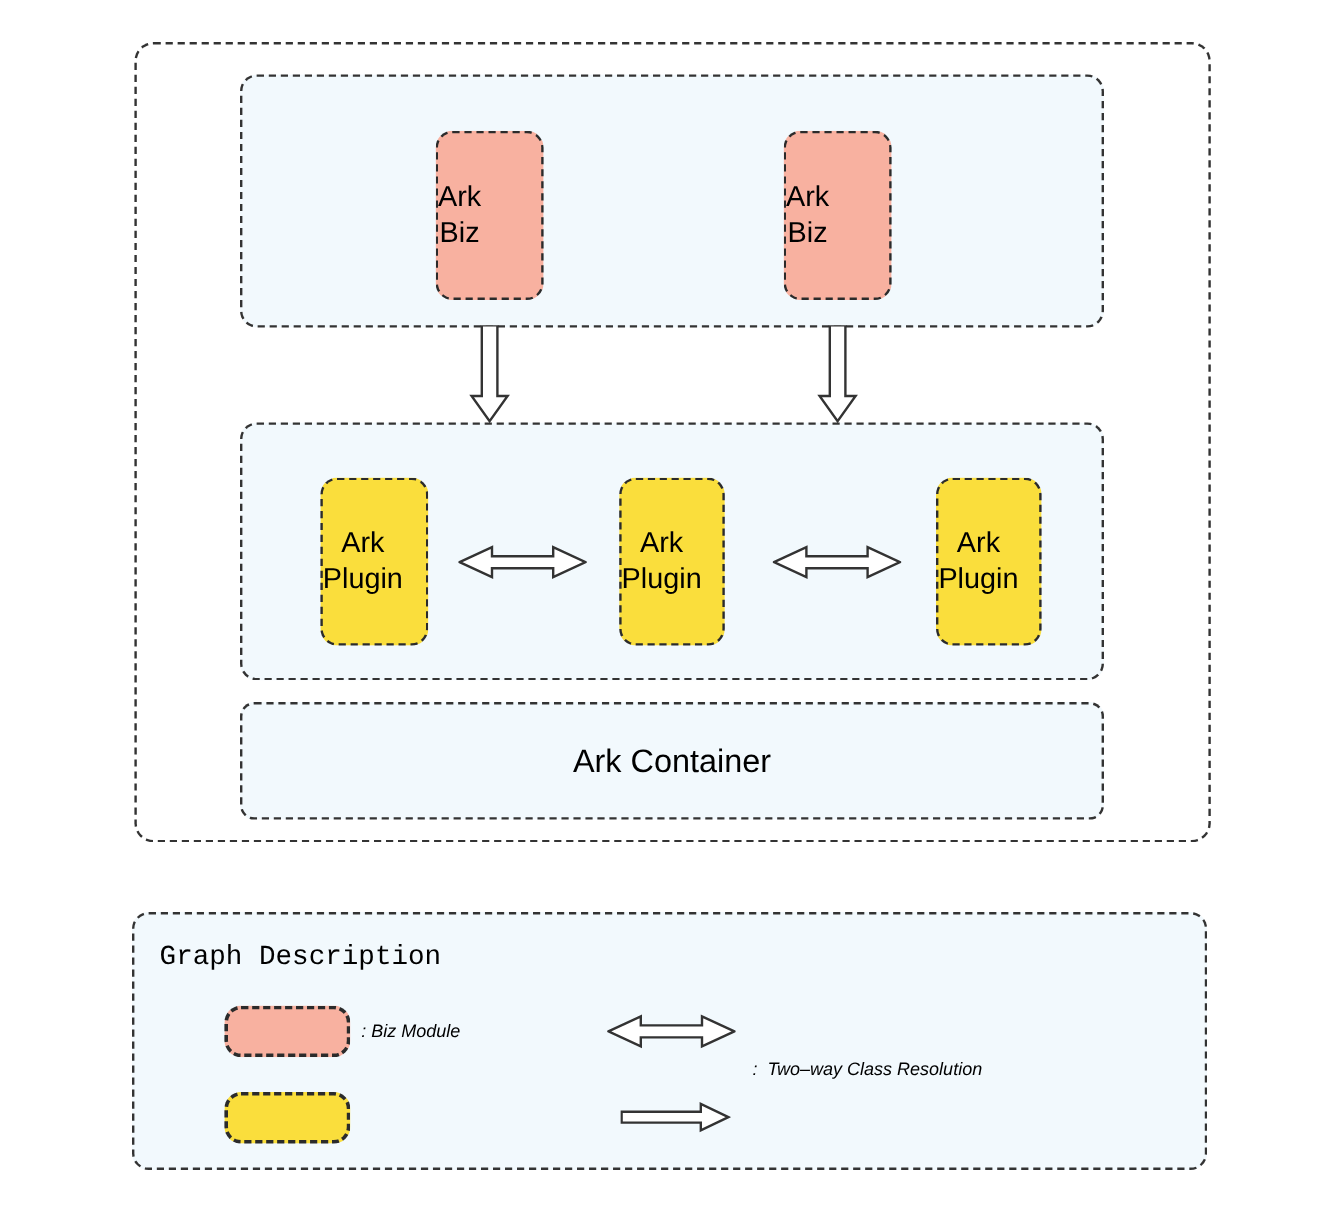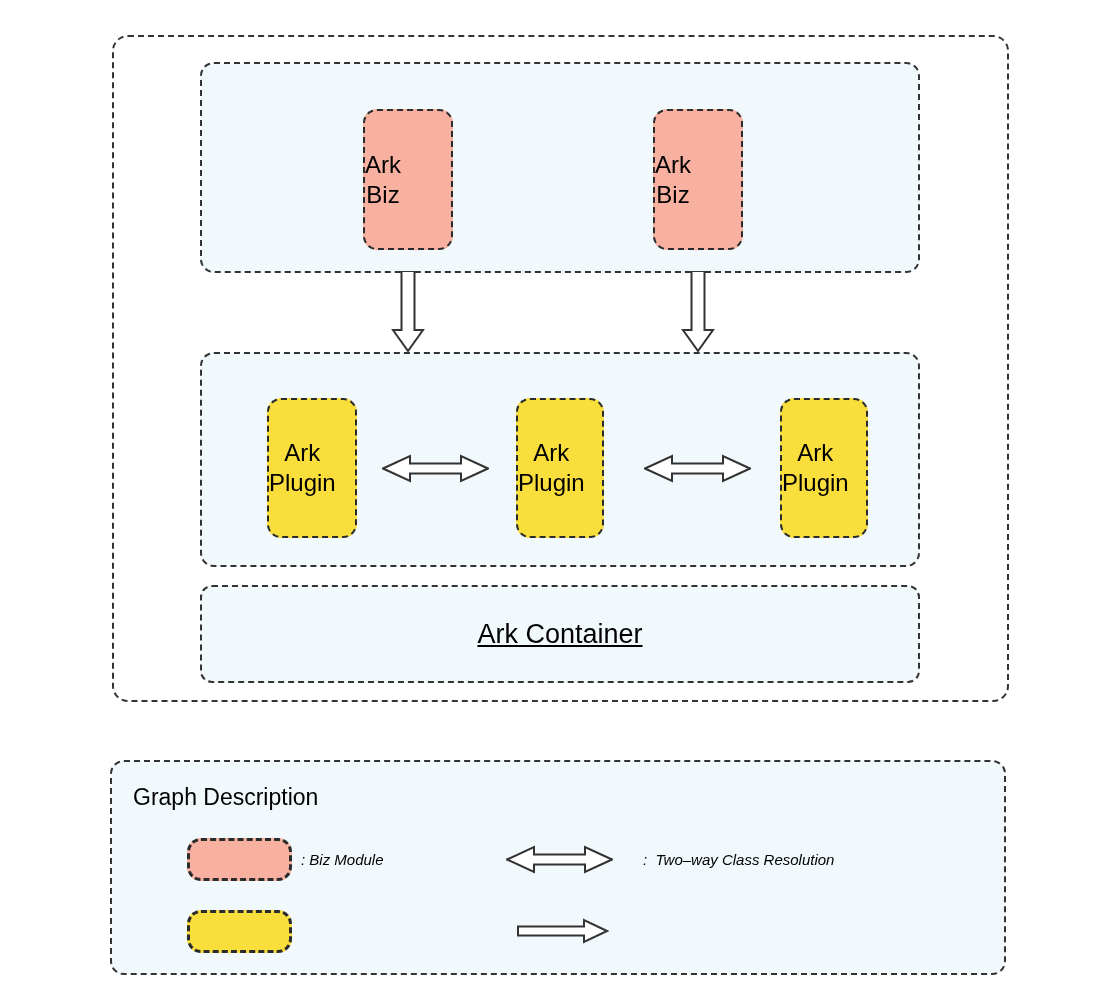--- a/index.html
+++ b/index.html
@@ -38,33 +38,33 @@
   .plugin-fill { background: #FADE3C; }
   .swatch {
     border: 3px dashed #2b2b2b;
     border-radius: 14px;
   }
   .center-label {
     display: flex;
     align-items: center;
     justify-content: center;
     text-align: center;
-    text-decoration: underline;
   }
   .row-label {
     display: flex;
     align-items: center;
     font-size: 15px;
     white-space: pre;
     font-style: italic;
   }
   .legend-title {
     display: flex;
     align-items: center;
     font-size: 23px;
+    font-family: Liberation Mono, monospace;
   }
   .ark-container-label { font-size: 27px; }
   svg { display: block; }
   .arrow-shape { fill: #ffffff; stroke: #333333; stroke-width: 2; stroke-linejoin: miter; }
 </style>
 </head>
 <body>
 
 <div class="canvas">
 
@@ -117,21 +117,21 @@
   <div class="abs dashed-panel" style="left:110px; top:760px; width:896px; height:215px;"></div>
 
   <div class="abs legend-title" style="left:133px; top:783px; height:28px;">Graph Description</div>
 
   <div class="abs swatch biz-fill" style="left:187px; top:838px; width:105px; height:43px;"></div>
   <div class="abs row-label" style="left:301px; top:838px; height:43px;">: Biz Module</div>
 
   <svg class="abs" style="left:506px; top:845px;" width="107" height="29" viewBox="0 0 107 29">
     <polygon class="arrow-shape" points="1,14.5 28,2 28,9.5 79,9.5 79,2 106,14.5 79,27 79,19.5 28,19.5 28,27"></polygon>
   </svg>
-  <div class="abs row-label" style="left:627px; top:838px; height:43px;margin-left:16px;">:  Two–way Class Resolution</div>
+  <div class="abs row-label" style="left:627px; top:870px; height:43px;">:  Two–way Class Resolution</div>
 
   <div class="abs swatch plugin-fill" style="left:187px; top:910px; width:105px; height:43px;"></div>
 
   <svg class="abs" style="left:517px; top:918px;" width="92" height="26" viewBox="0 0 92 26">
     <polygon class="arrow-shape" points="1,8.5 67,8.5 67,2 90,13 67,24 67,17.5 1,17.5"></polygon>
   </svg>
 
 </div>
 
 </body></html>

